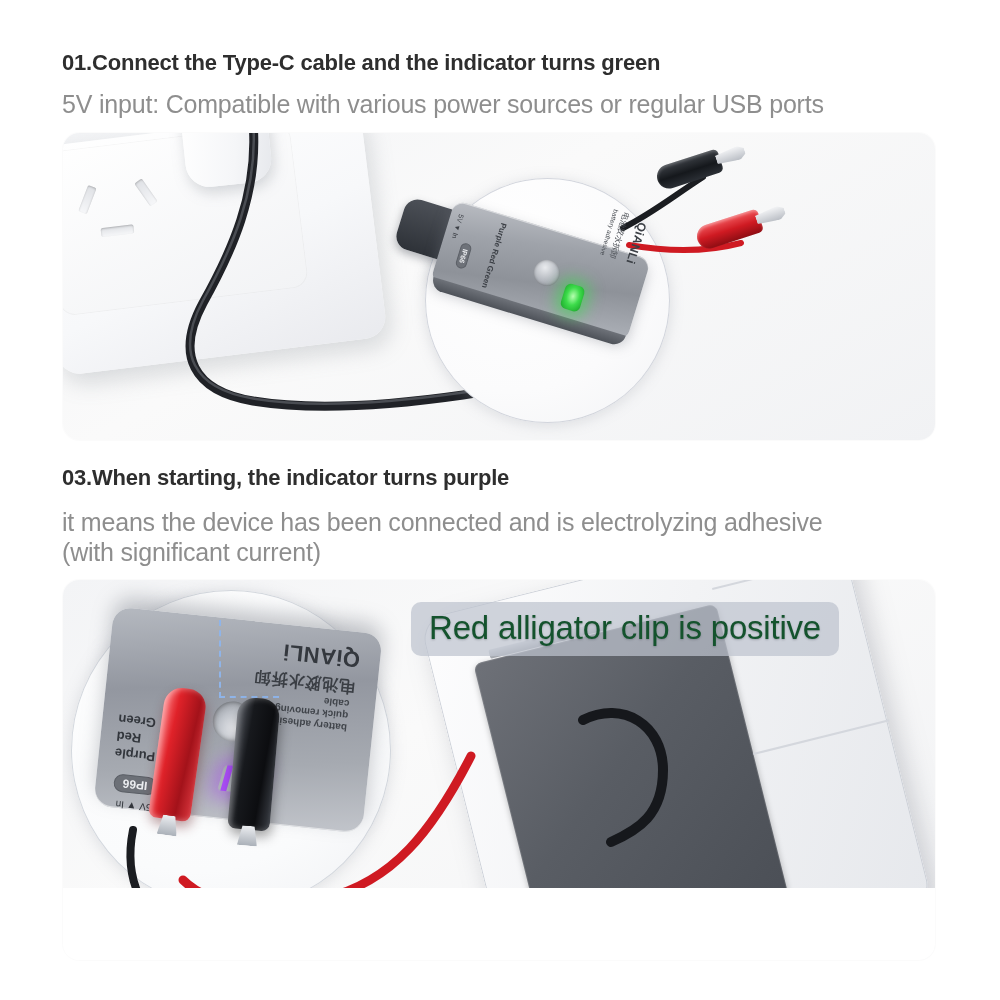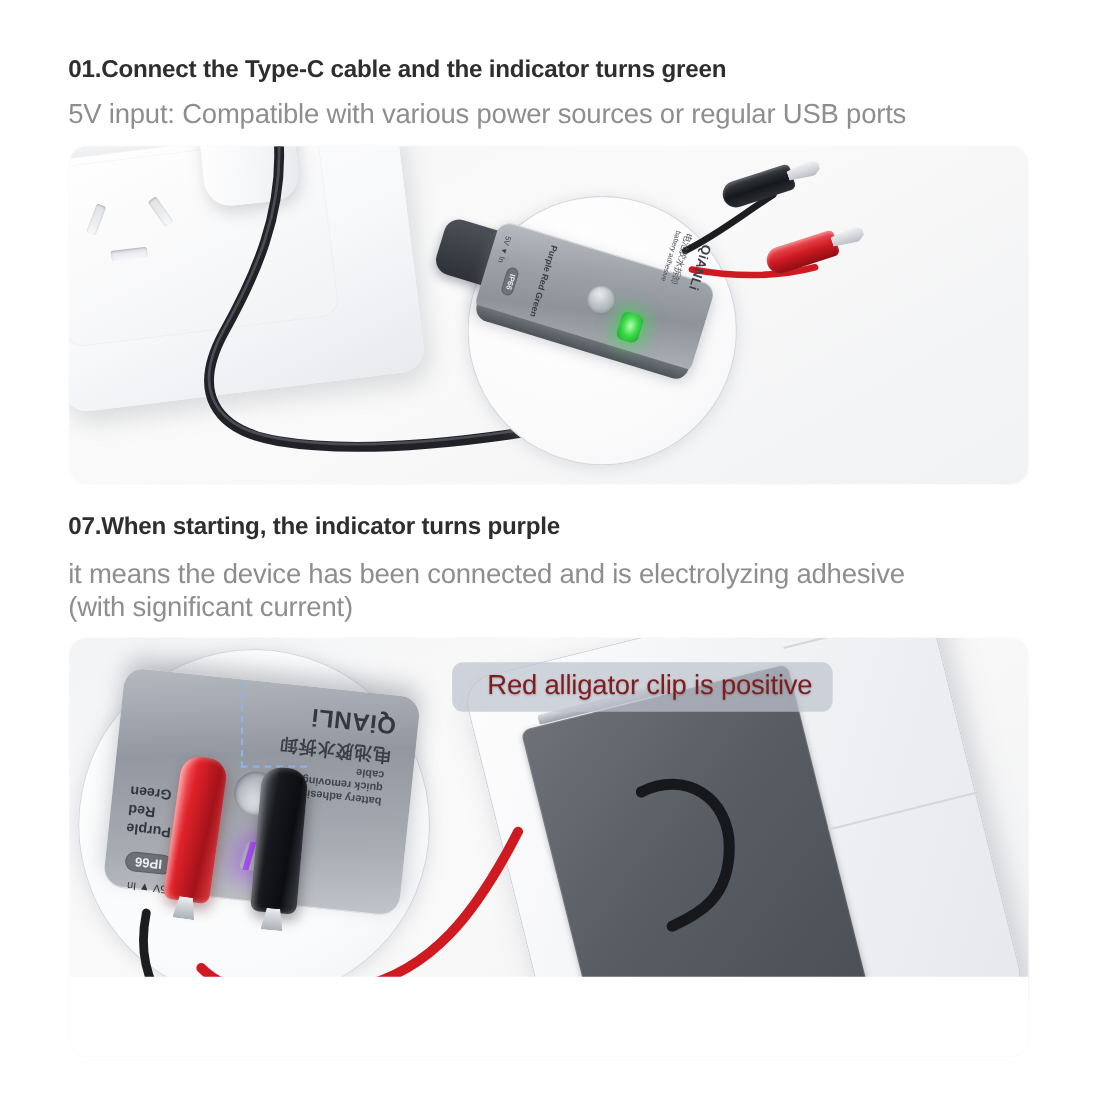--- a/index.html
+++ b/index.html
@@ -325,25 +325,25 @@
   #clip2-black { left: 570px; top: 700px; transform: rotate(5deg); }
   #clip2-black .clip2-body {
     background: linear-gradient(95deg,#5a5e66 0%, #17191d 32%, #0c0d10 70%, #3a3e45 100%);
     box-shadow: inset 3px 0 6px rgba(255,255,255,0.3), 2px 6px 12px rgba(0,0,0,0.35);
   }
 
   
   .callout {
     position: absolute;
     left: 411px; top: 602px;
-    padding: 7px 18px 9px 32px;
+    padding: 7px 18px 9px 18px;
     background: rgba(190,196,206,0.72);
     border-radius: 10px;
-    color: #7f1d1d;
-    font-size: 25px;
+    color: #14532d;
+    font-size: 33px;
     letter-spacing: -0.2px;
     white-space: nowrap;
     text-shadow: 0 1px 2px rgba(80,86,96,0.4);
   }
 
   
   .note {
     position: absolute;
     left: 63px; top: 888px;
     width: 872px; height: 72px;
@@ -416,21 +416,21 @@
         <div class="clip-jaw"></div>
       </div>
       <div class="clip" id="clip-red">
         <div class="clip-handle"></div>
         <div class="clip-jaw"></div>
       </div>
 
     </div>
   </div>
 
-  <div class="step-title" id="title2">07.When starting, the indicator turns purple</div>
+  <div class="step-title" id="title2">03.When starting, the indicator turns purple</div>
   <div class="step-sub" id="sub2a">it means the device has been connected and is electrolyzing adhesive</div>
   <div class="step-sub" id="sub2b"> (with significant current)</div>
 
   <div class="photo-panel" id="panel2">
     <div class="scene">
 
       <div class="phone">
         <div class="phone-battery"></div>
         <div class="phone-strip"></div>
         <div class="phone-line1"></div>

